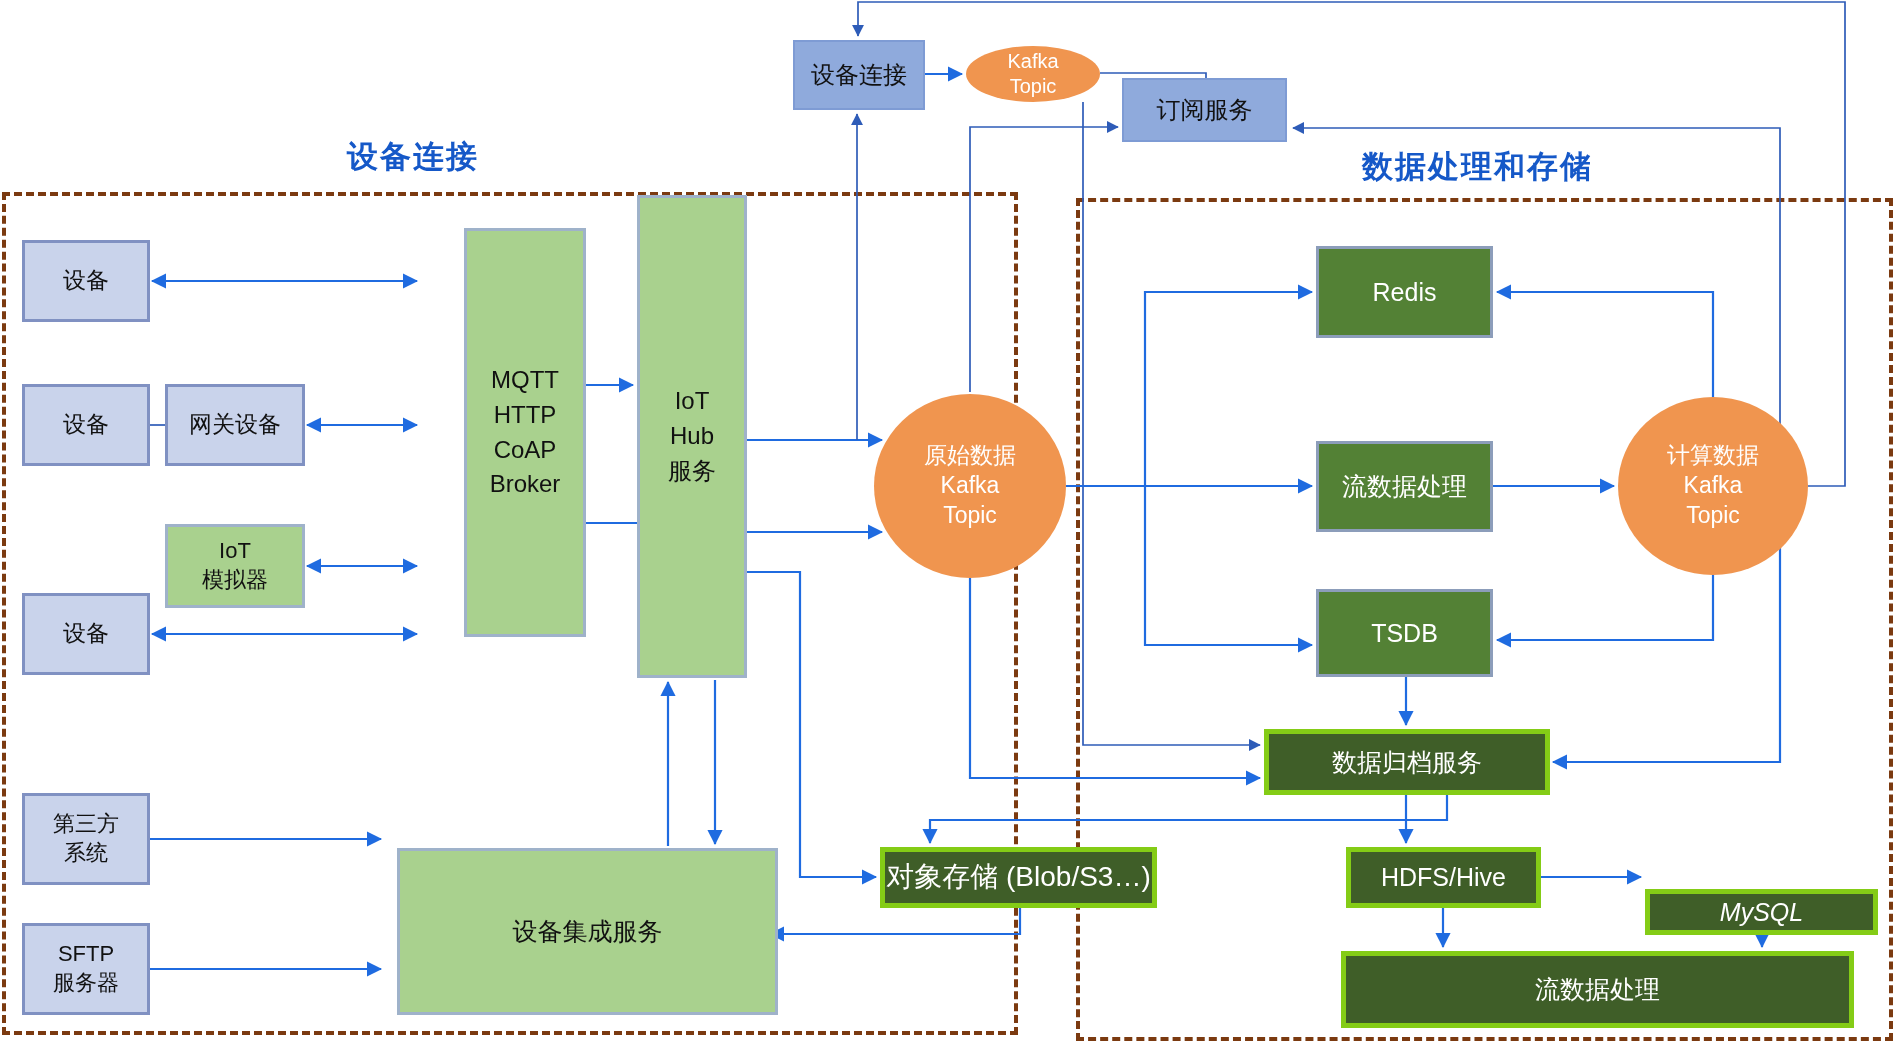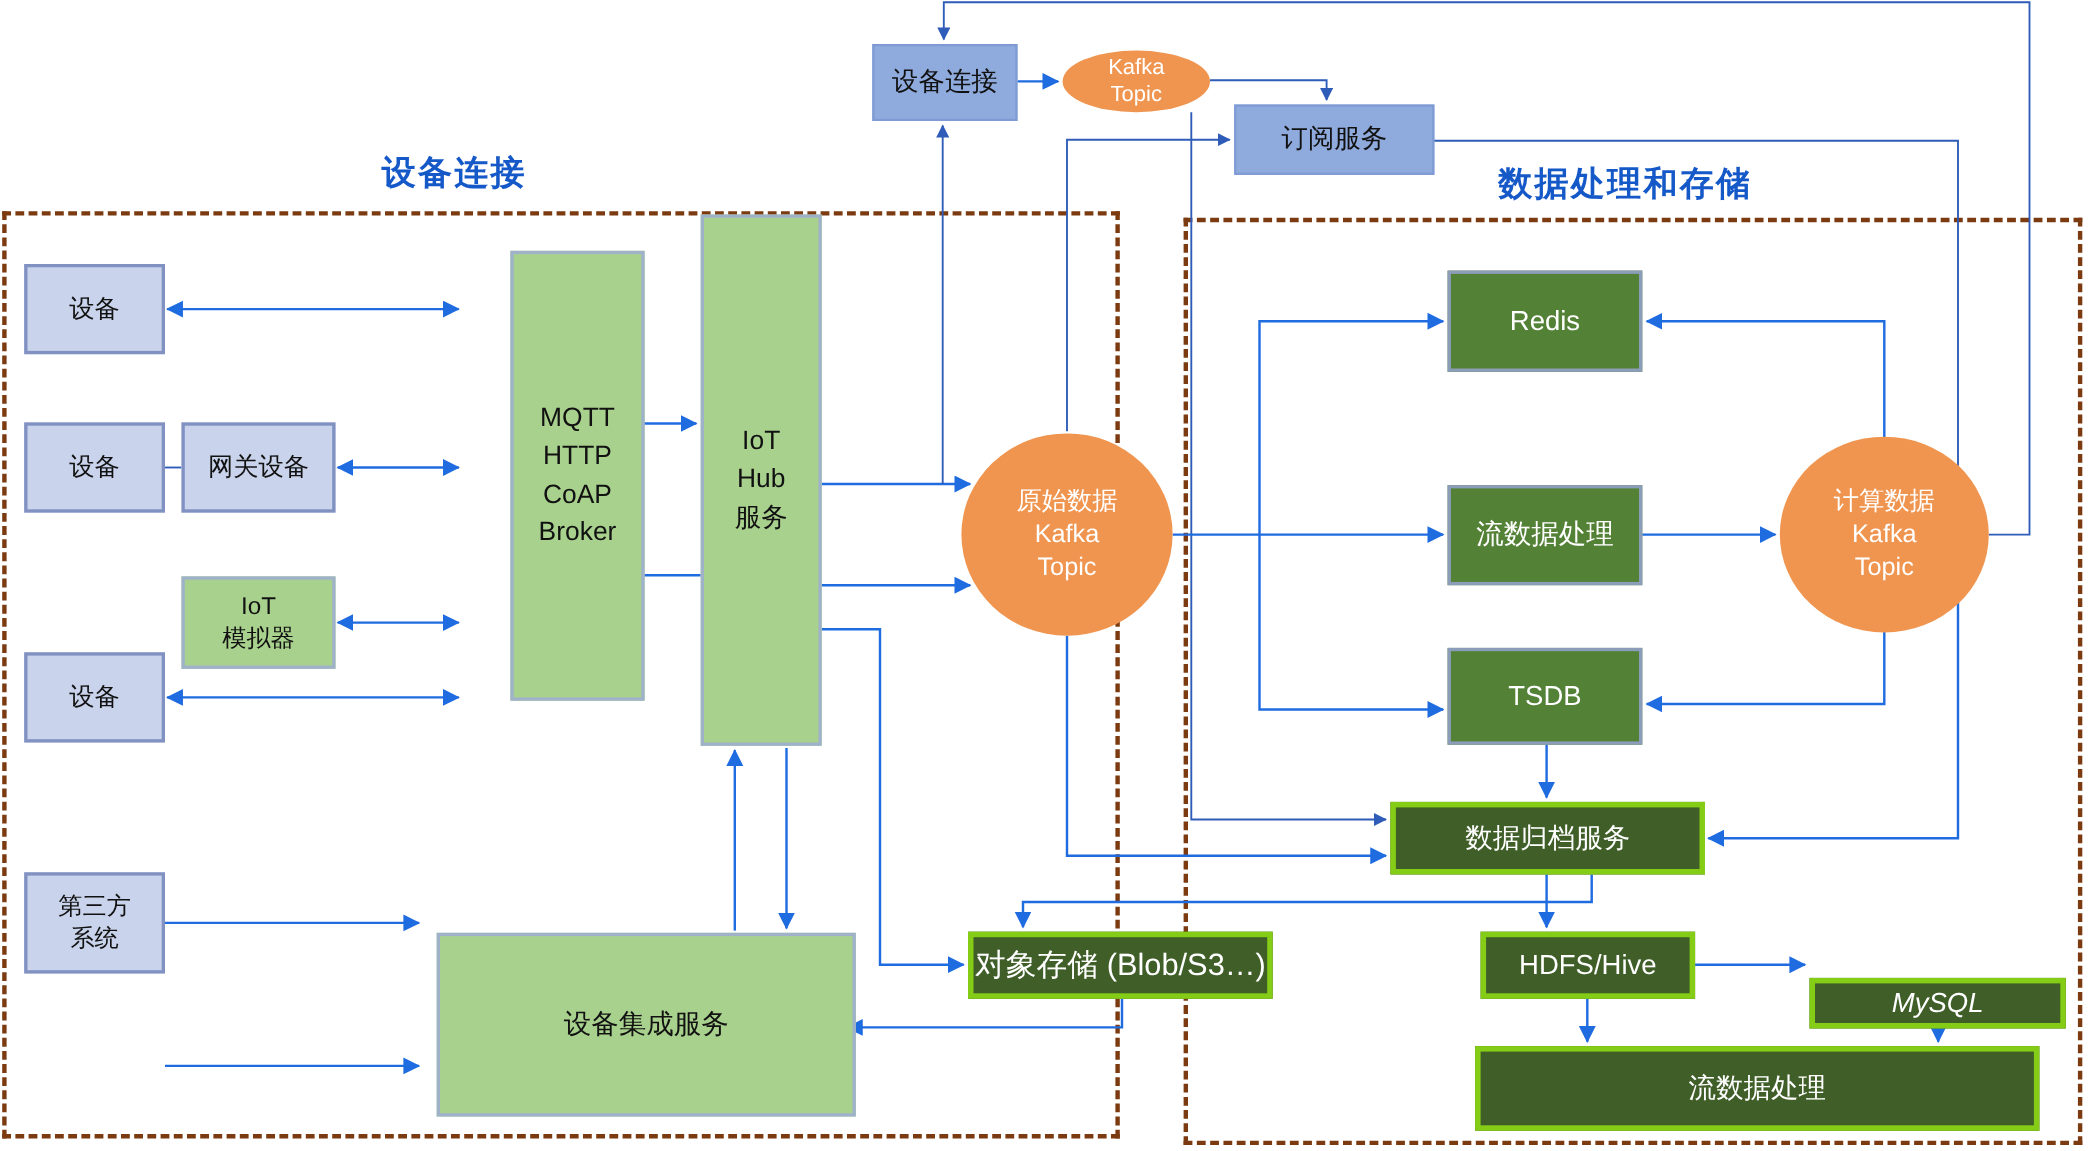--- a/index.html
+++ b/index.html
@@ -90,26 +90,28 @@
   <div class="node blue-light" style="left:22px;top:593px;width:128px;height:82px;">设备</div>
   <div class="node green-light" style="left:421px;top:228px;width:122px;height:409px;font-size:24px;line-height:1.45;margin-left:43px;">MQTT
 HTTP
 CoAP
 Broker</div>
   <div class="node green-light" style="left:637px;top:195px;width:110px;height:483px;font-size:24px;line-height:1.45;">IoT
 Hub
 服务</div>
   <div class="node blue-light" style="left:22px;top:793px;width:128px;height:92px;font-size:22px;">第三方
 系统</div>
+  <div class="node blue-light" style="left:22px;top:923px;width:128px;height:92px;font-size:22px;">SFTP
+服务器</div>
   <div class="node green-light" style="left:385px;top:848px;width:381px;height:167px;font-size:25px;margin-left:12px;">设备集成服务</div>
 
   <div class="node blue-mid" style="left:793px;top:40px;width:132px;height:70px;font-size:24px;">设备连接</div>
   <div class="node orange" style="left:966px;top:46px;width:134px;height:56px;font-size:20px;line-height:1.25;">Kafka
 Topic</div>
-  <div class="node blue-mid" style="left:1122px;top:95px;width:182px;height:64px;font-size:24px;">订阅服务</div>
+  <div class="node blue-mid" style="left:1122px;top:78px;width:165px;height:64px;font-size:24px;">订阅服务</div>
 
   <div class="node orange" style="left:874px;top:394px;width:192px;height:184px;font-size:23px;">原始数据
 Kafka
 Topic</div>
   <div class="node orange" style="left:1618px;top:397px;width:190px;height:178px;font-size:23px;">计算数据
 Kafka
 Topic</div>
 
   <div class="node green-mid" style="left:1316px;top:441px;width:177px;height:91px;">流数据处理</div>
   <div class="node green-mid" style="left:1316px;top:246px;width:177px;height:92px;">Redis</div>

